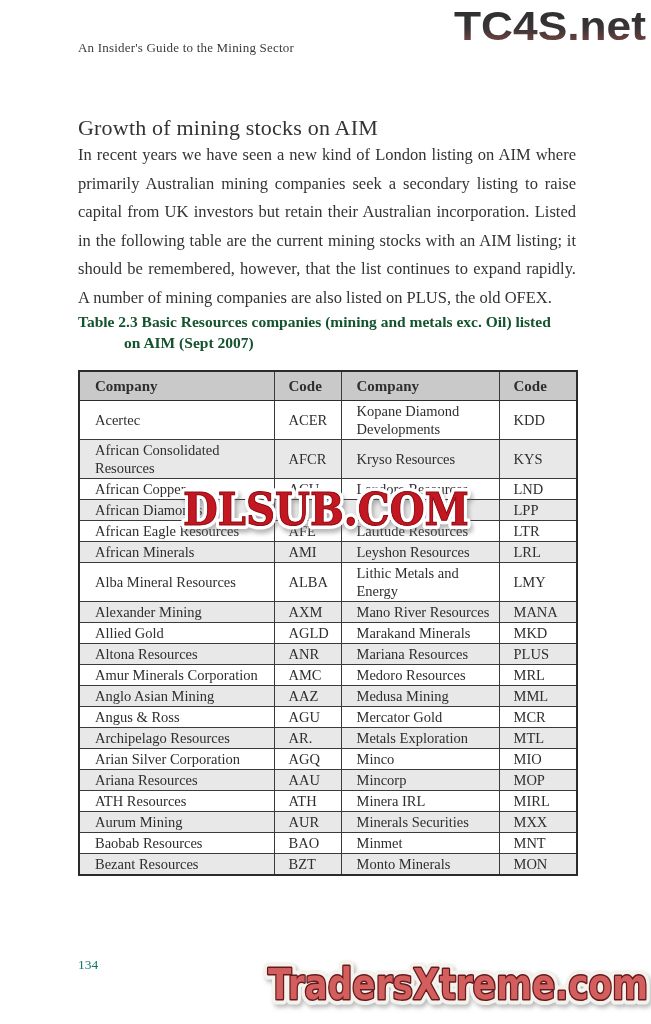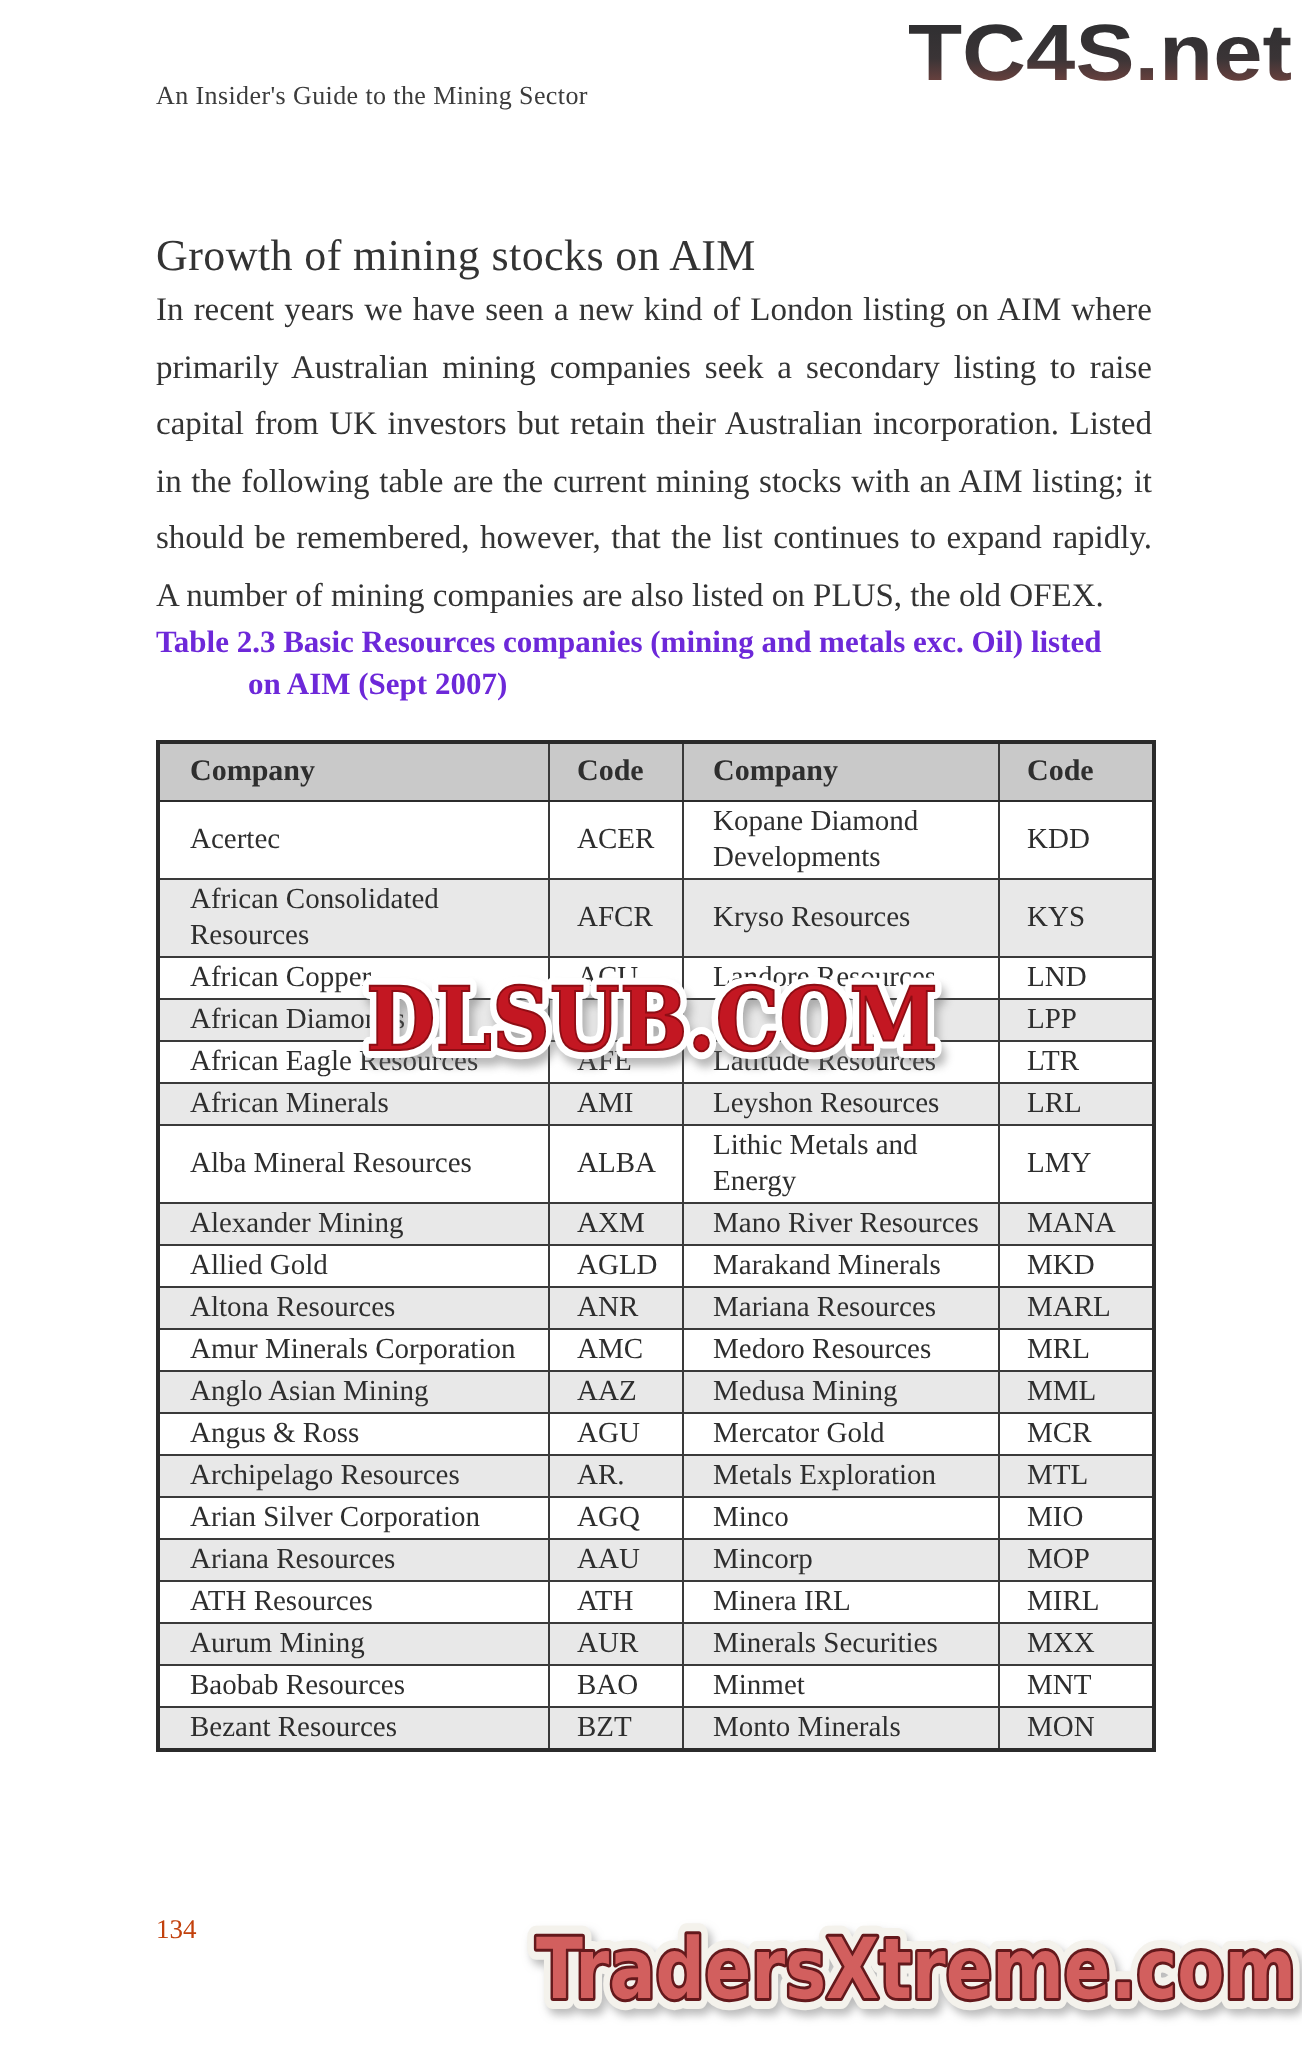--- a/index.html
+++ b/index.html
@@ -16,41 +16,41 @@
   .section-title {
     position:absolute; left:78px; top:99px;
     font-size:22px; font-weight:normal; color:#333333; letter-spacing:0.2px;margin-top:16px;
   }
   .body-paragraph {
     position:absolute; left:78px; top:141px; width:498px;
     font-size:16.5px; line-height:28.6px; text-align:justify; color:#333333;
   }
   .table-caption {
     position:absolute; left:78px; top:311px; width:505px;
-    font-size:15.5px; font-weight:bold; line-height:21px; color:#6d28d9;
+    font-size:15.5px; font-weight:bold; line-height:21px; color:#14532d;
   }
   .table-caption .cap-line2 { margin-left:46px; }
   .table-wrap { position:absolute; left:78px; top:370px; }
   table.aim-table {
     border-collapse:collapse; table-layout:fixed; width:498px;
     border:2px solid #2b2b2b;
   }
   table.aim-table th, table.aim-table td {
     border:1px solid #3a3a3a;
     font-size:14.5px; line-height:18px; color:#2e2e2e;
     vertical-align:middle; text-align:left;
     padding:1px 4px 1px 15px; overflow:hidden;
   }
   table.aim-table thead th {
     background:#c9c9c9; font-weight:bold; font-size:15px;
     height:29px; border-bottom:1.5px solid #2b2b2b;
   }
   table.aim-table th.code-col, table.aim-table td.code-cell { padding-left:14px; }
   table.aim-table tbody tr:nth-child(even) td { background:#e8e8e8; }
-  .page-number { position:absolute; left:78px; top:957px; font-size:13.5px; color:#c2410c; }
+  .page-number { position:absolute; left:78px; top:957px; font-size:13.5px; color:#0f766e; }
   .wm-mid { position:absolute; left:170px; top:478px; filter:drop-shadow(2px 4px 2px rgba(100,100,100,0.45)); }
   .wm-bottom { position:absolute; left:200px; top:955px; filter:drop-shadow(2px 3px 2px rgba(120,120,120,0.5)); }
 </style>
 </head>
 <body>
 
 <div class="page">
 
   <div class="running-header">An Insider's Guide to the Mining Sector</div>
 
@@ -142,21 +142,21 @@
           <tr>
             <td class="company-cell">Allied Gold</td>
             <td class="code-cell">AGLD</td>
             <td class="company-cell">Marakand Minerals</td>
             <td class="code-cell">MKD</td>
           </tr>
           <tr>
             <td class="company-cell">Altona Resources</td>
             <td class="code-cell">ANR</td>
             <td class="company-cell">Mariana Resources</td>
-            <td class="code-cell">MARL</td>
+            <td class="code-cell">PLUS</td>
           </tr>
           <tr>
             <td class="company-cell">Amur Minerals Corporation</td>
             <td class="code-cell">AMC</td>
             <td class="company-cell">Medoro Resources</td>
             <td class="code-cell">MRL</td>
           </tr>
           <tr>
             <td class="company-cell">Anglo Asian Mining</td>
             <td class="code-cell">AAZ</td>

